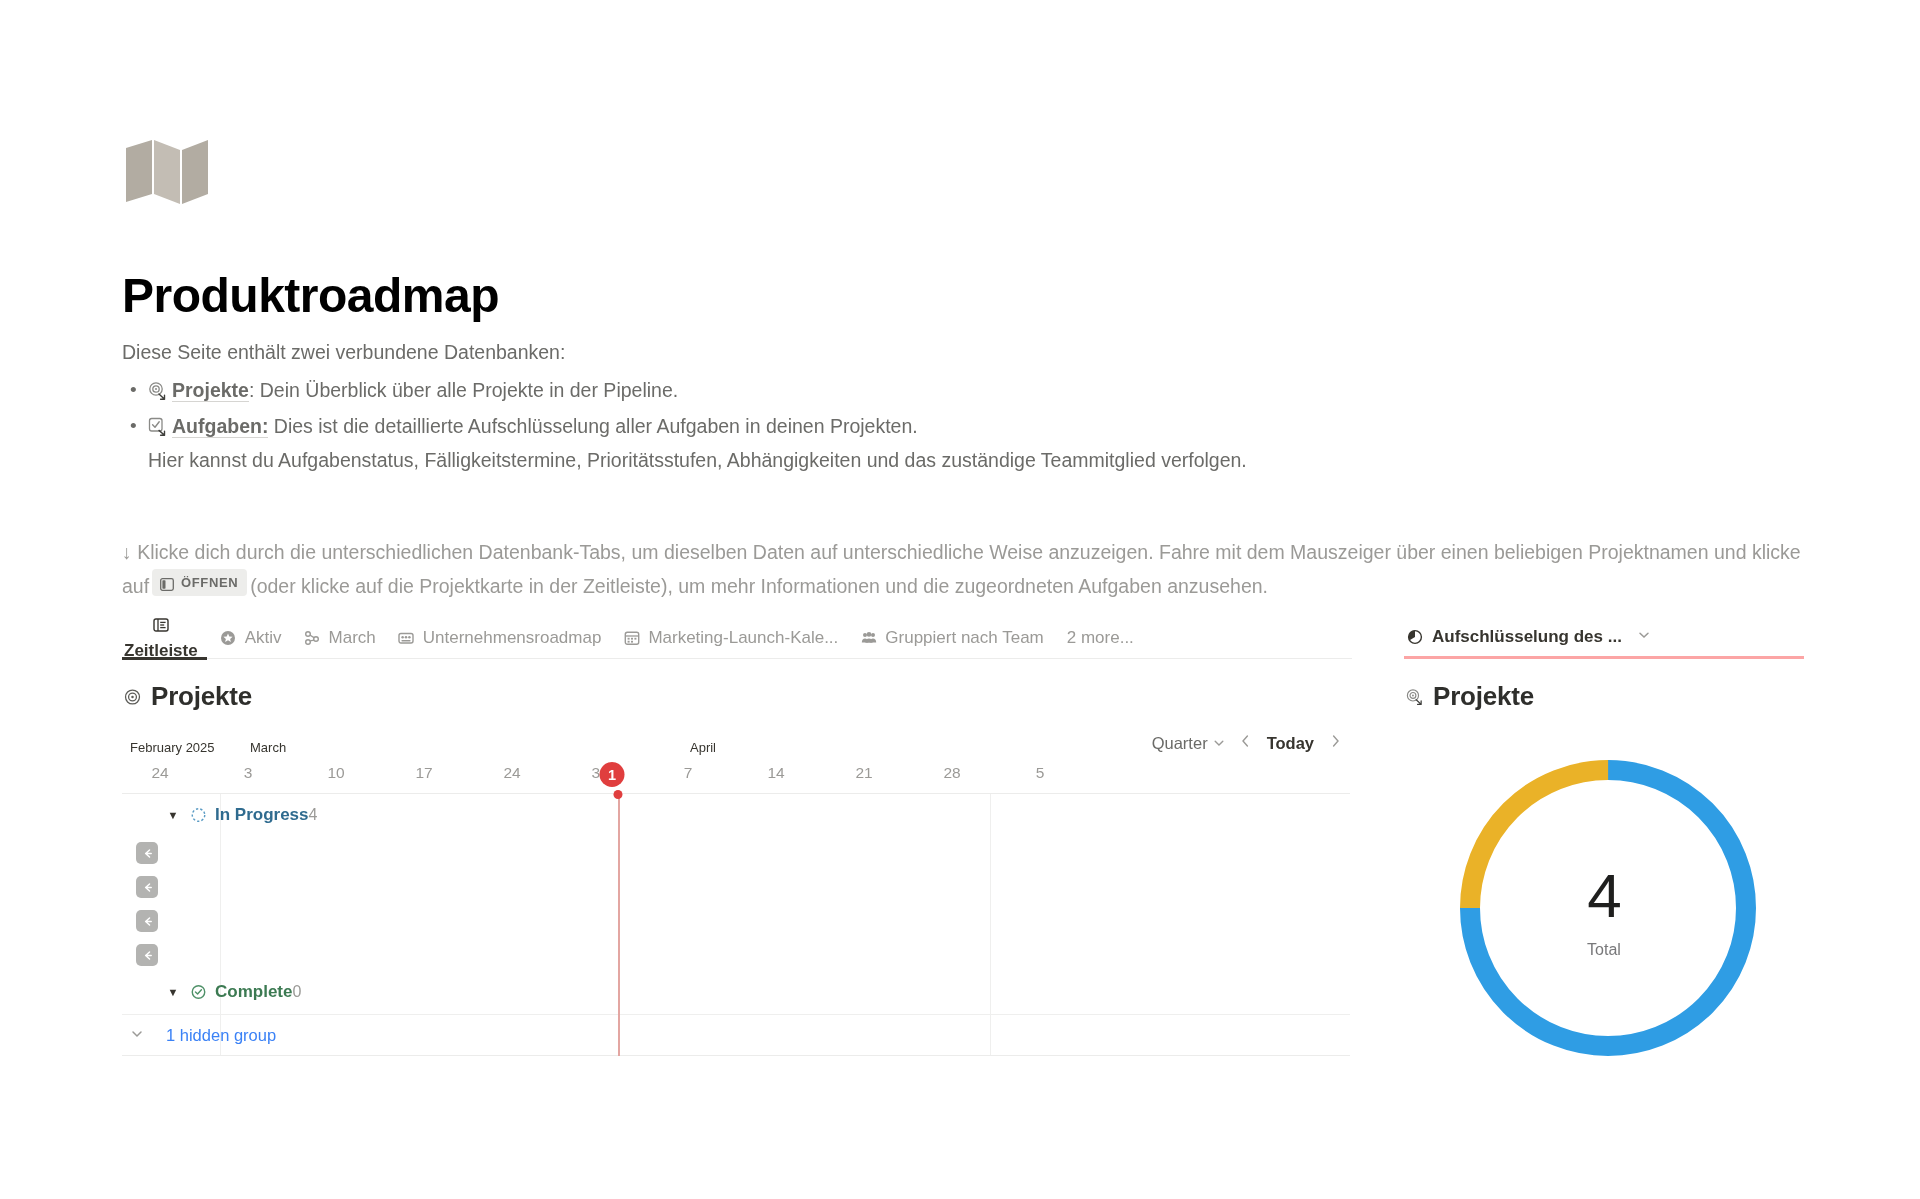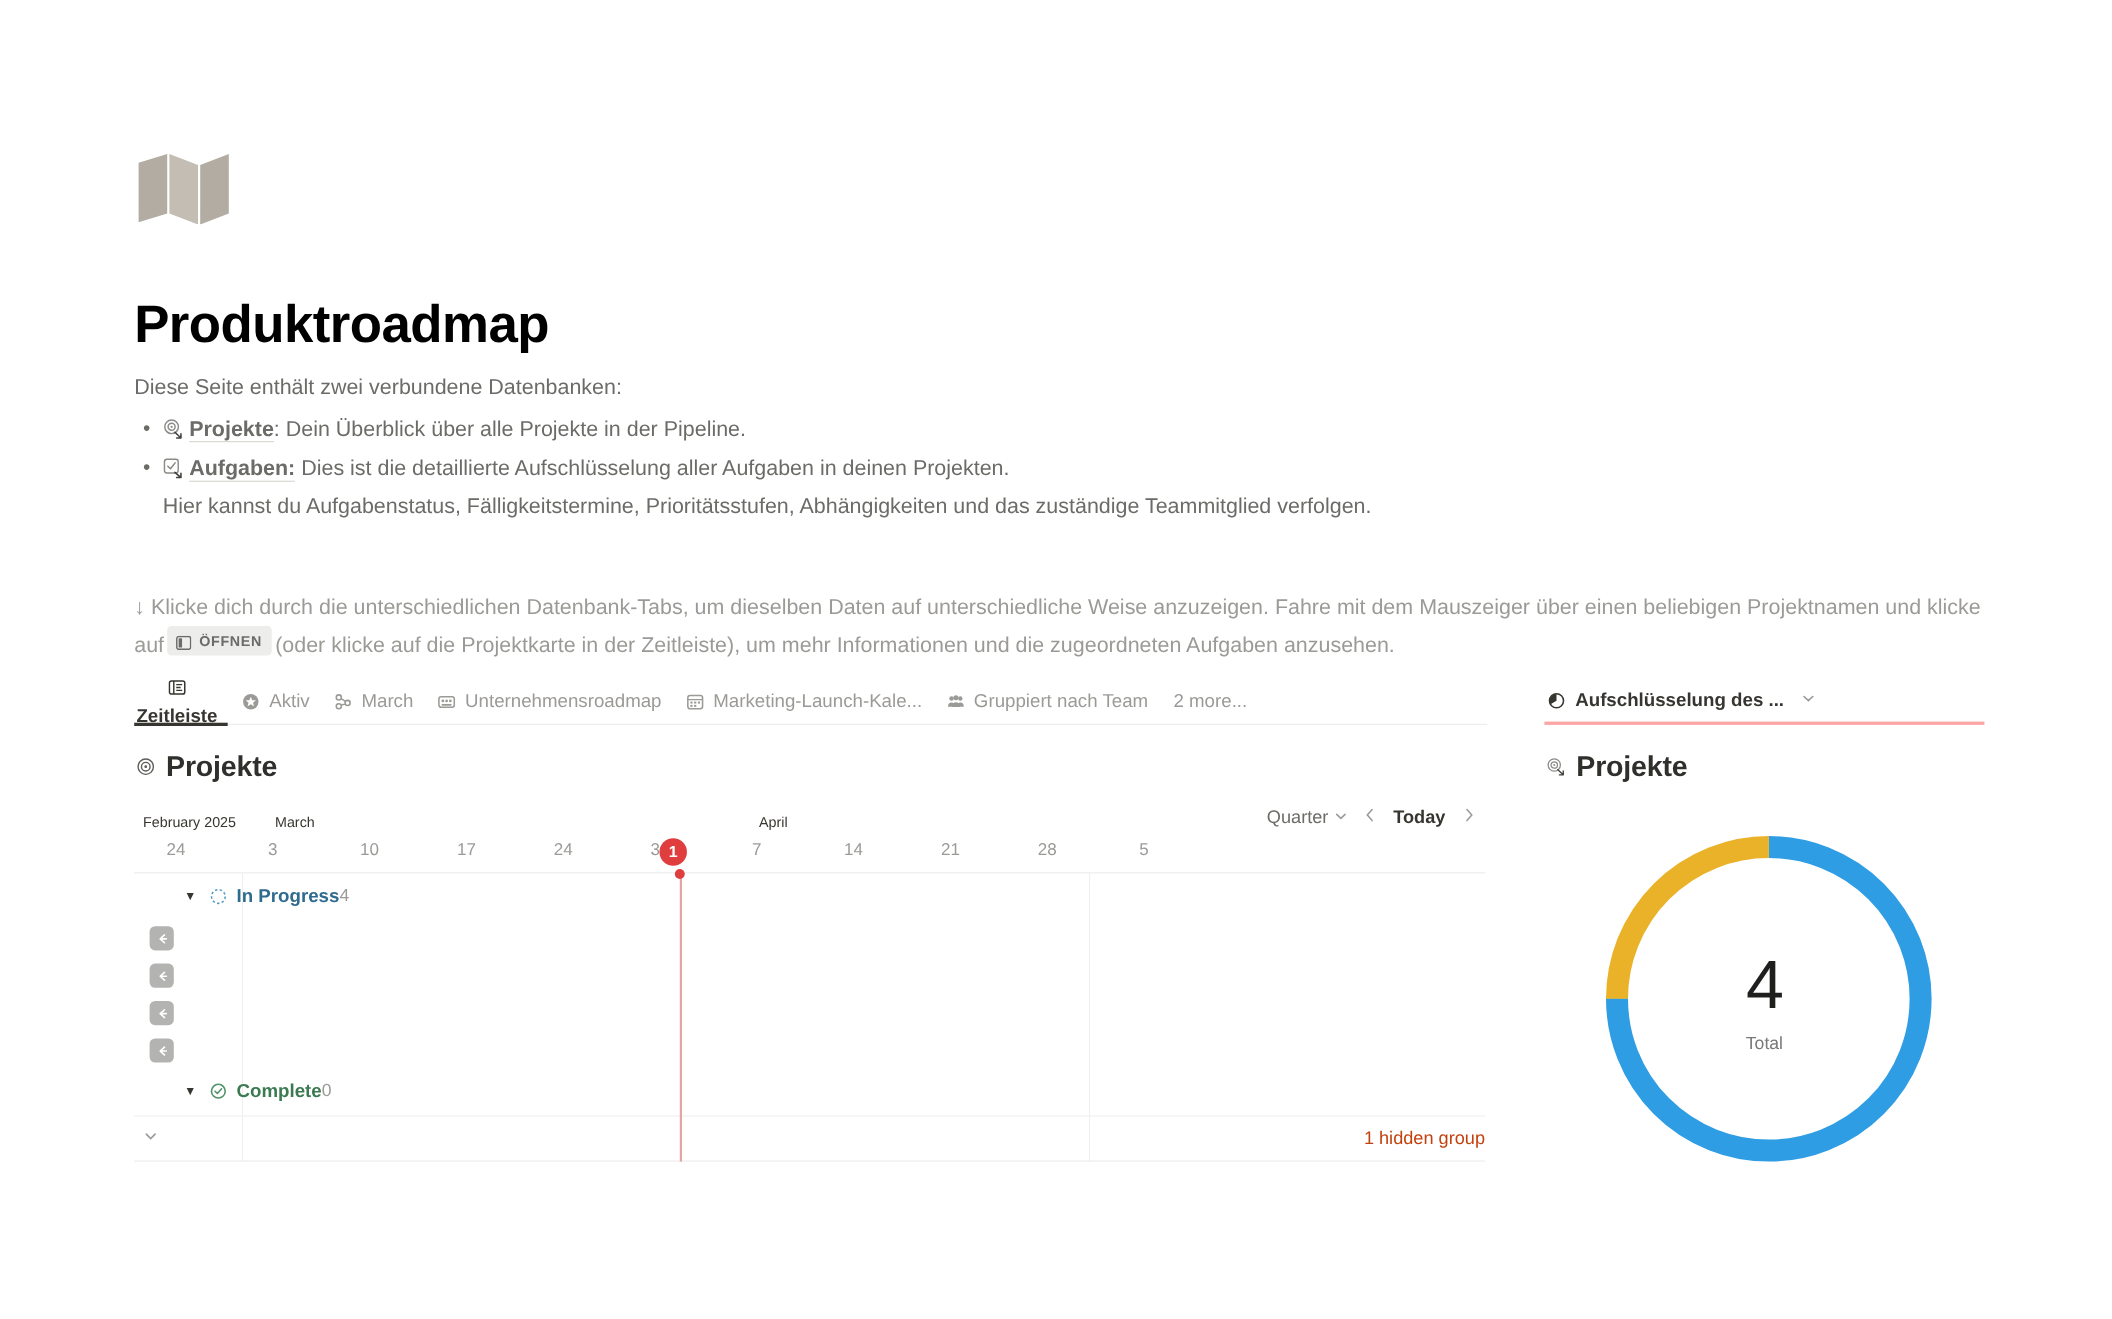--- a/index.html
+++ b/index.html
@@ -320,28 +320,27 @@
     left: 0; right: 0;
     height: 1px;
     background: #efefee;
     z-index: 1;
   }
 
   .hidden-group {
     position: relative;
     display: flex;
     align-items: center;
-    gap: 8px;
+    gap: 22px;
     height: 44px;
     padding-left: 8px;
     font-size: 16.5px;
-    color: #c2410c;
+    color: #3b82f6;
     cursor: pointer;
     z-index: 1;
-    justify-content: space-between;
   }
   .tl-bottom {
     position: absolute;
     left: 0; right: 0; bottom: 0;
     height: 1px;
     background: #ececeb;
   }
 
   
   .right-panel {

